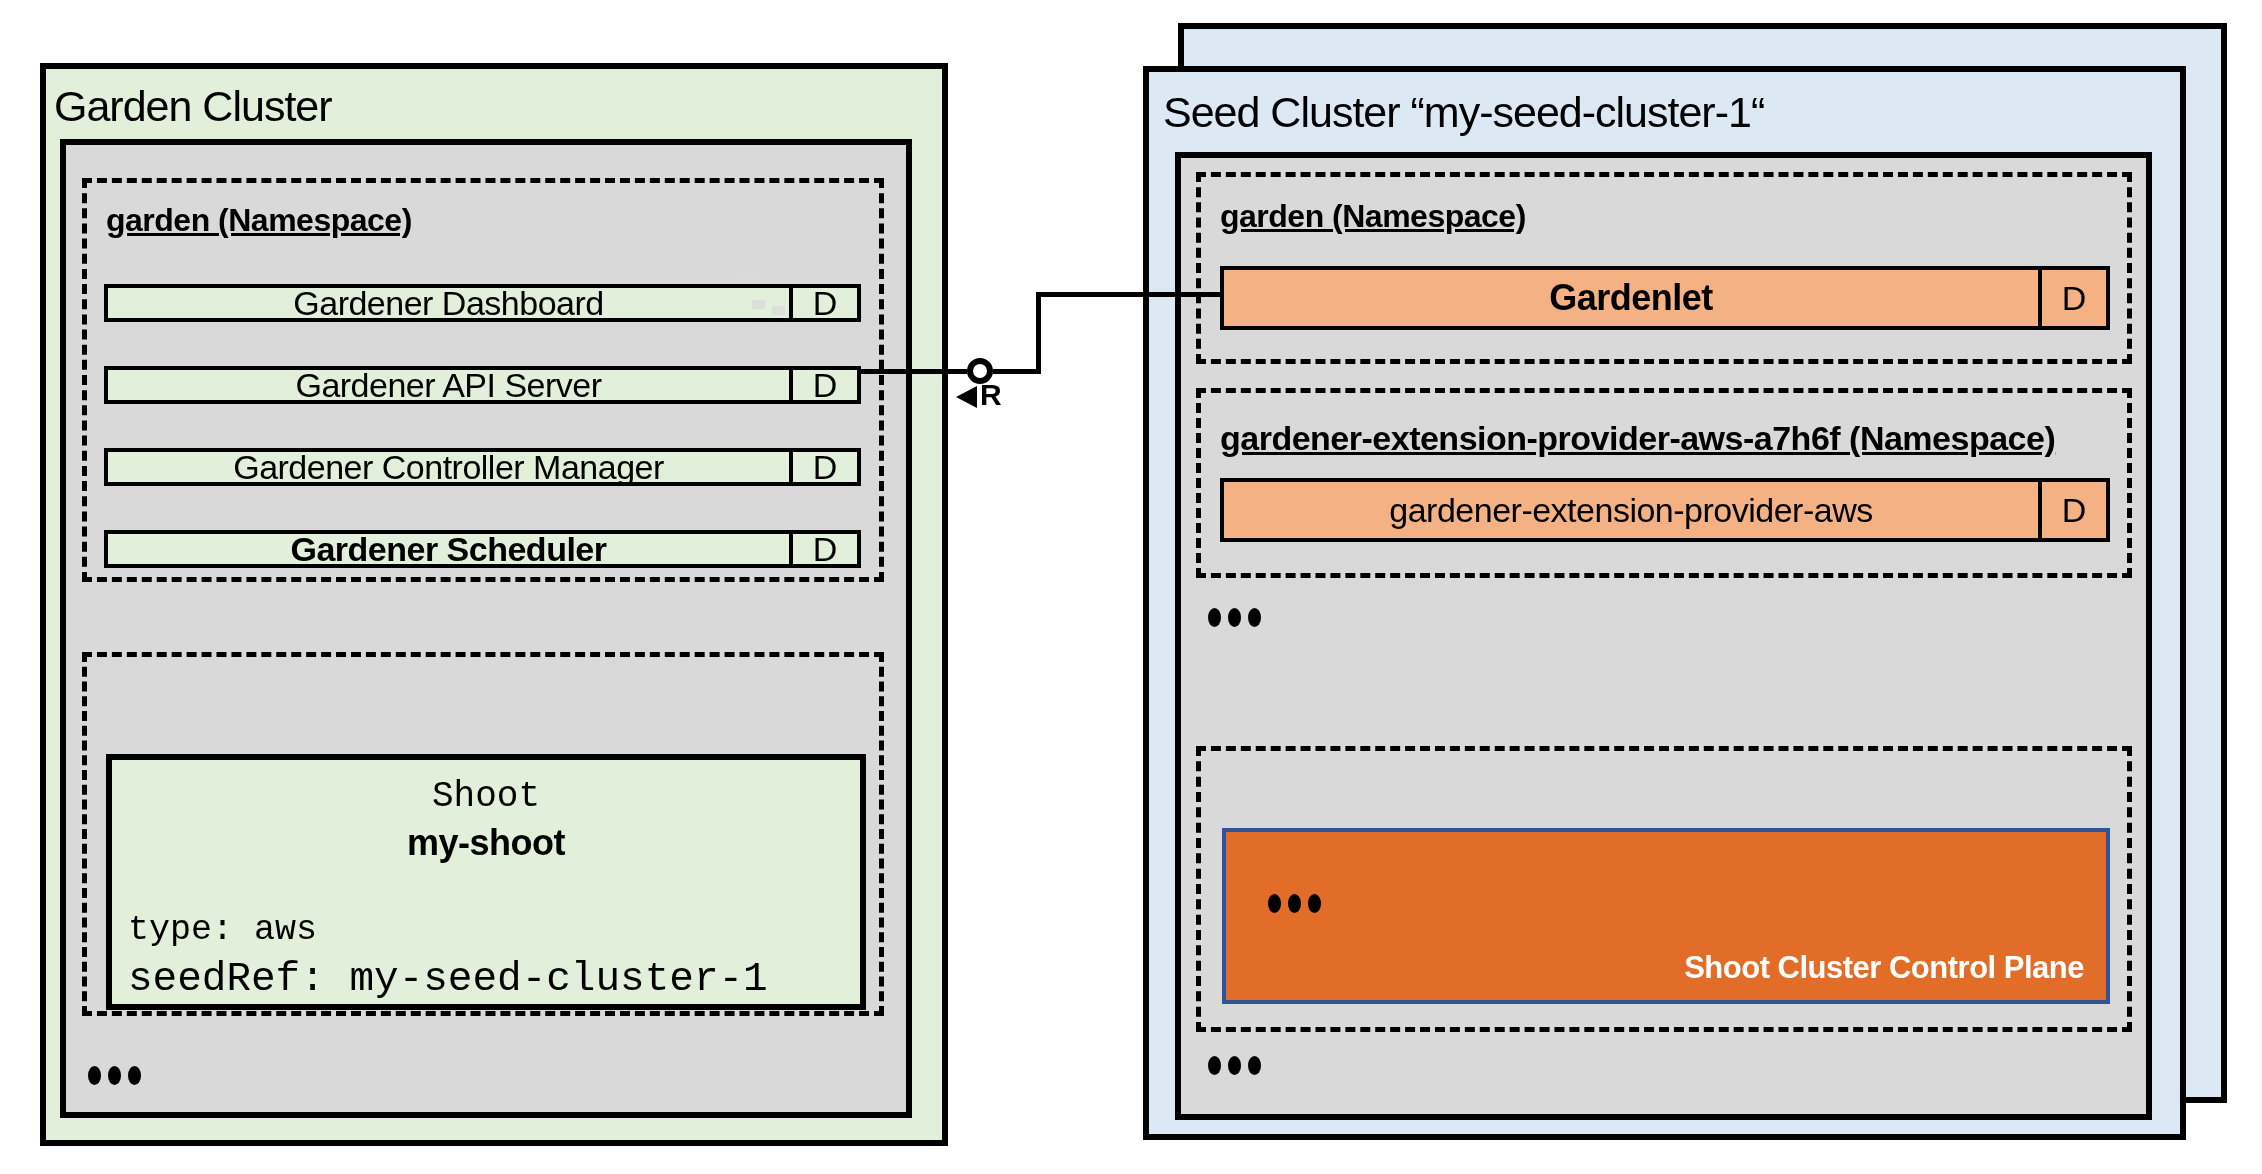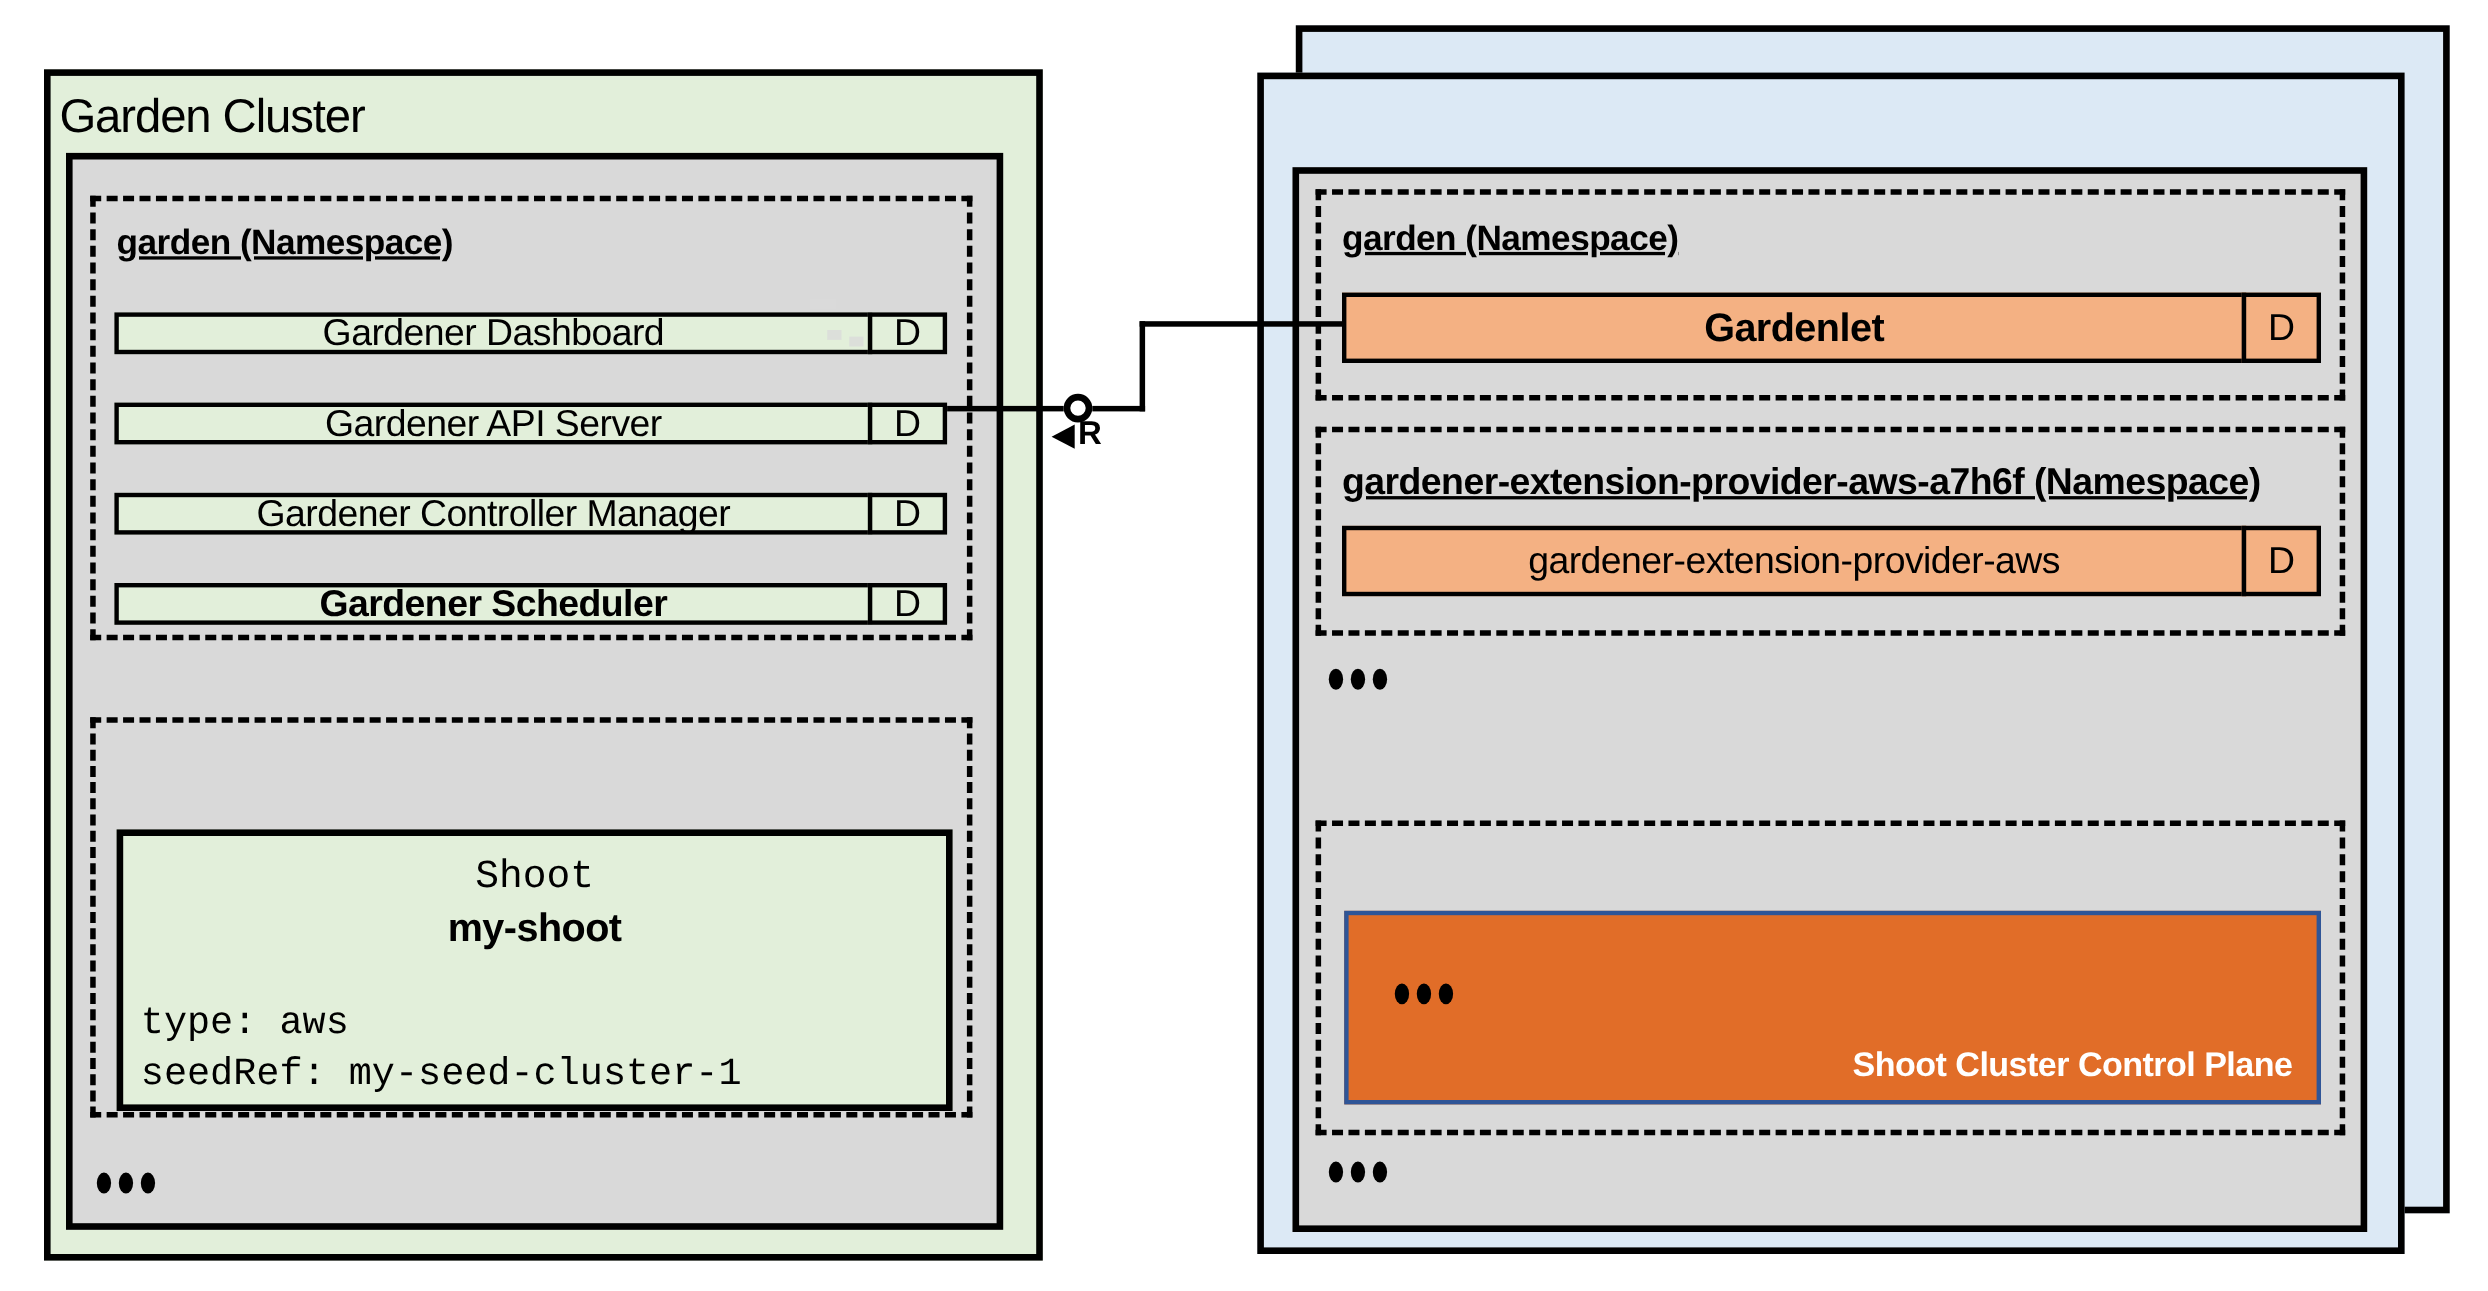--- a/index.html
+++ b/index.html
@@ -70,31 +70,32 @@
     <div class="comp-main fill-green bold">Gardener Scheduler</div>
     <div class="comp-badge fill-green">D</div>
   </div>
 
   <div class="abs nsbox" style="left:82px;top:652px;width:802px;height:364px;"></div>
 
   <div class="abs fill-green" style="left:106px;top:730px;width:760px;height:256px;border:6px solid #000;">
     <div class="abs mono" style="left:0;top:16px;width:100%;text-align:center;font-size:36px;">Shoot</div>
     <div class="abs bold" style="left:0;top:62px;width:100%;text-align:center;font-size:36px;letter-spacing:-0.5px;">my-shoot</div>
     <div class="abs mono" style="left:16px;top:150px;font-size:35px;">type: aws</div>
-    <div class="abs mono" style="left:16px;top:196px;font-size:35px;">seedRef: my-seed-cluster-1</div>
+    <div class="abs mono" style="left:16px;top:196px;font-size:41px;">seedRef: my-seed-cluster-1</div>
   </div>
 
   <div class="abs dots" style="left:88px;top:1066px;">
     <i></i>
       <i></i>
       <i></i>
   </div>
 
   <div class="abs cluster-blue" style="left:1178px;top:23px;width:1049px;height:1080px;"></div>
   <div class="abs cluster-blue" style="left:1143px;top:66px;width:1043px;height:1074px;"></div>
+  <div class="abs cluster-title" style="left:1163px;top:88px;">Seed Cluster “my-seed-cluster-1“</div>
 
   <div class="abs graybox" style="left:1175px;top:152px;width:977px;height:968px;"></div>
 
   <div class="abs nsbox" style="left:1196px;top:172px;width:936px;height:192px;"></div>
   <div class="abs ns-label" style="left:1220px;top:198px;">garden (Namespace)</div>
   <div class="abs comp-row" style="left:1220px;top:266px;width:890px;height:64px;">
     <div class="comp-main fill-orange bold" style="font-size:36px;">Gardenlet</div>
     <div class="comp-badge fill-orange">D</div>
   </div>
 

